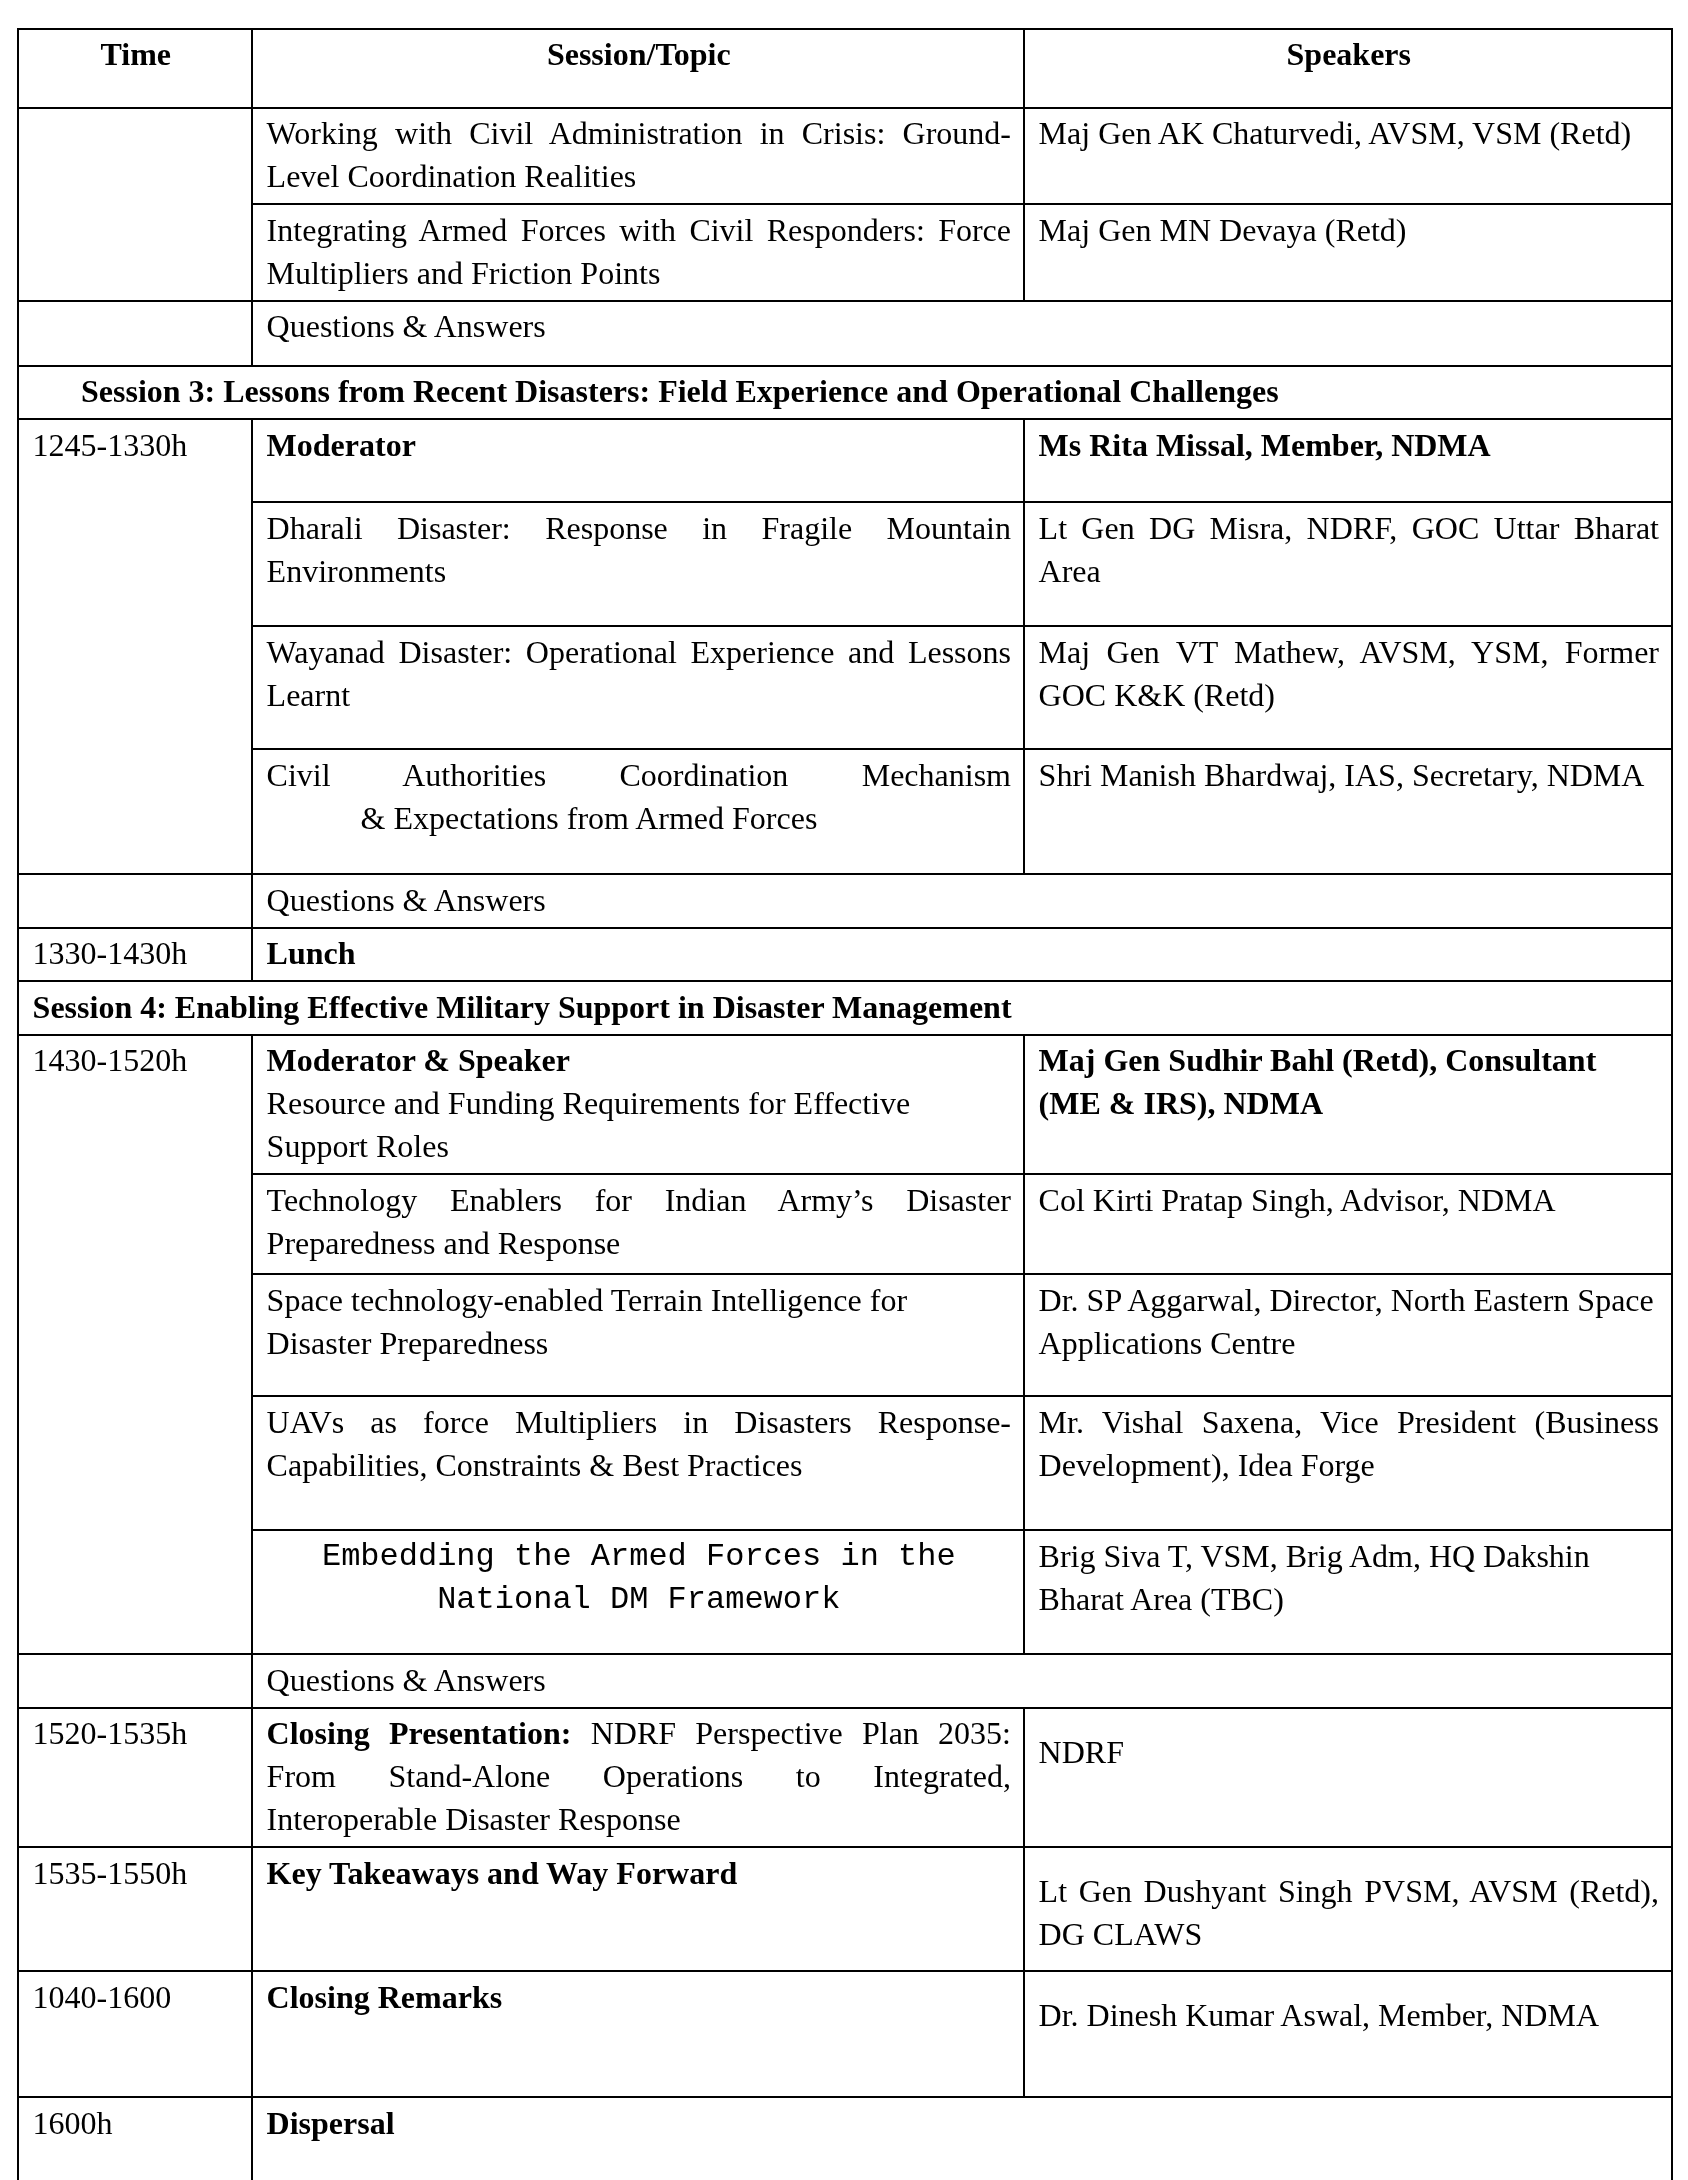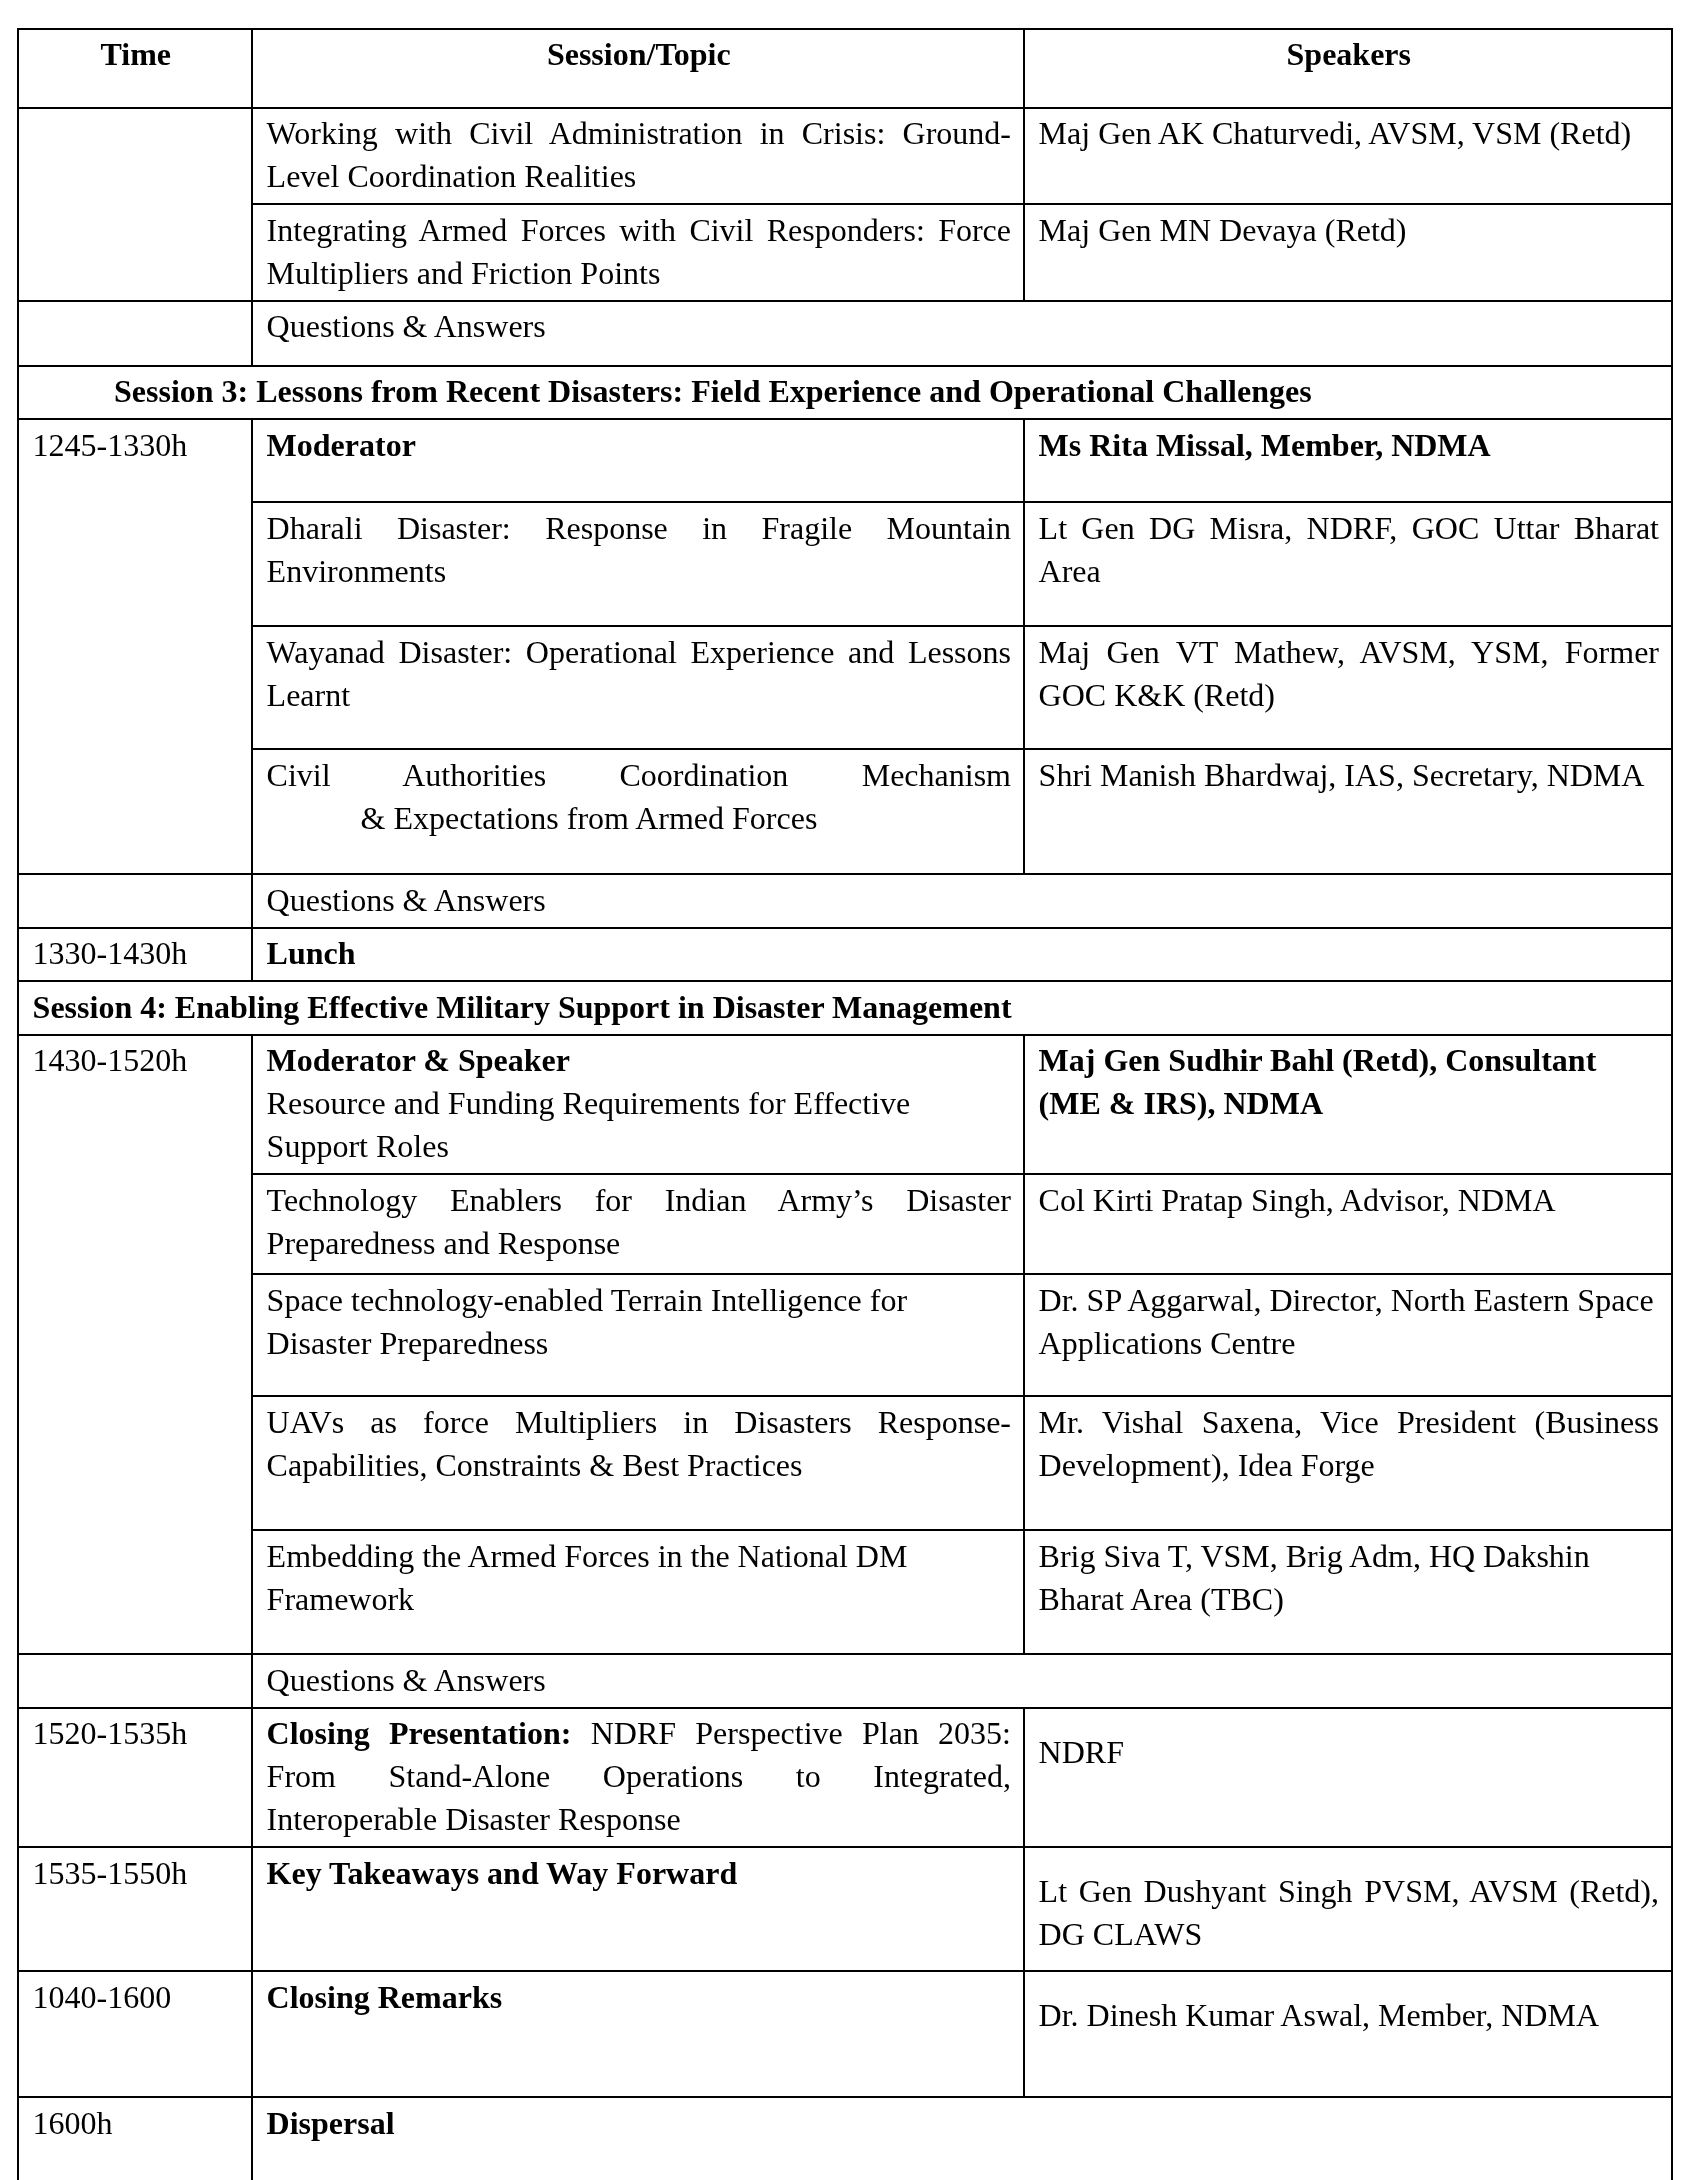--- a/index.html
+++ b/index.html
@@ -13,21 +13,21 @@
   col.c-topic { width: 772px; }
   col.c-spk { width: 648px; }
   th { font-weight: bold; text-align: center; }
   th.h-time, th.h-topic { vertical-align: top; padding-top: 1.7px; }
   th.h-spk { vertical-align: middle; padding-top: 17px; }
   td.topic { text-align: justify; }
   td.spk { text-align: justify; vertical-align: middle; }
   td.spk.top { vertical-align: top; padding-top: 22px; }
   .b { font-weight: bold; }
   td.session { font-weight: bold; padding-top: 0; padding-bottom: 0; }
-  td.session.center { padding-left: 95px; }
+  td.session.center { padding-left: 62px; }
   td.time { padding-left: 15.3px; }
   .indent { display: inline-block; padding-left: 94px; }
 </style>
 </head>
 <body>
 
 <table class="agenda">
   <colgroup>
       <col class="c-time">
       <col class="c-topic">
@@ -105,21 +105,21 @@
     </tr>
     <tr style="height:122px">
       <td class="topic" style="text-align:left;">Space technology-enabled Terrain Intelligence for Disaster Preparedness</td>
       <td class="spk" style="text-align:left;">Dr. SP Aggarwal, Director, North Eastern Space Applications Centre</td>
     </tr>
     <tr style="height:134px">
       <td class="topic">UAVs as force Multipliers in Disasters Response-Capabilities, Constraints &amp; Best Practices</td>
       <td class="spk">Mr. Vishal Saxena, Vice President (Business Development), Idea Forge</td>
     </tr>
     <tr style="height:124px">
-      <td class="topic" style="text-align:left;">Embedding the Armed Forces in the National DM Framework</td>
+      <td class="topic" style="text-align:center;font-family:Liberation Mono, monospace;">Embedding the Armed Forces in the National DM Framework</td>
       <td class="spk" style="text-align:left;">Brig Siva T, VSM, Brig Adm, HQ Dakshin Bharat Area (TBC)</td>
     </tr>
     <tr style="height:47px">
       <td class="time"></td>
       <td colspan="2">Questions &amp; Answers</td>
     </tr>
 
     <tr style="height:131px">
       <td class="time">1520-1535h</td>
       <td class="topic">

